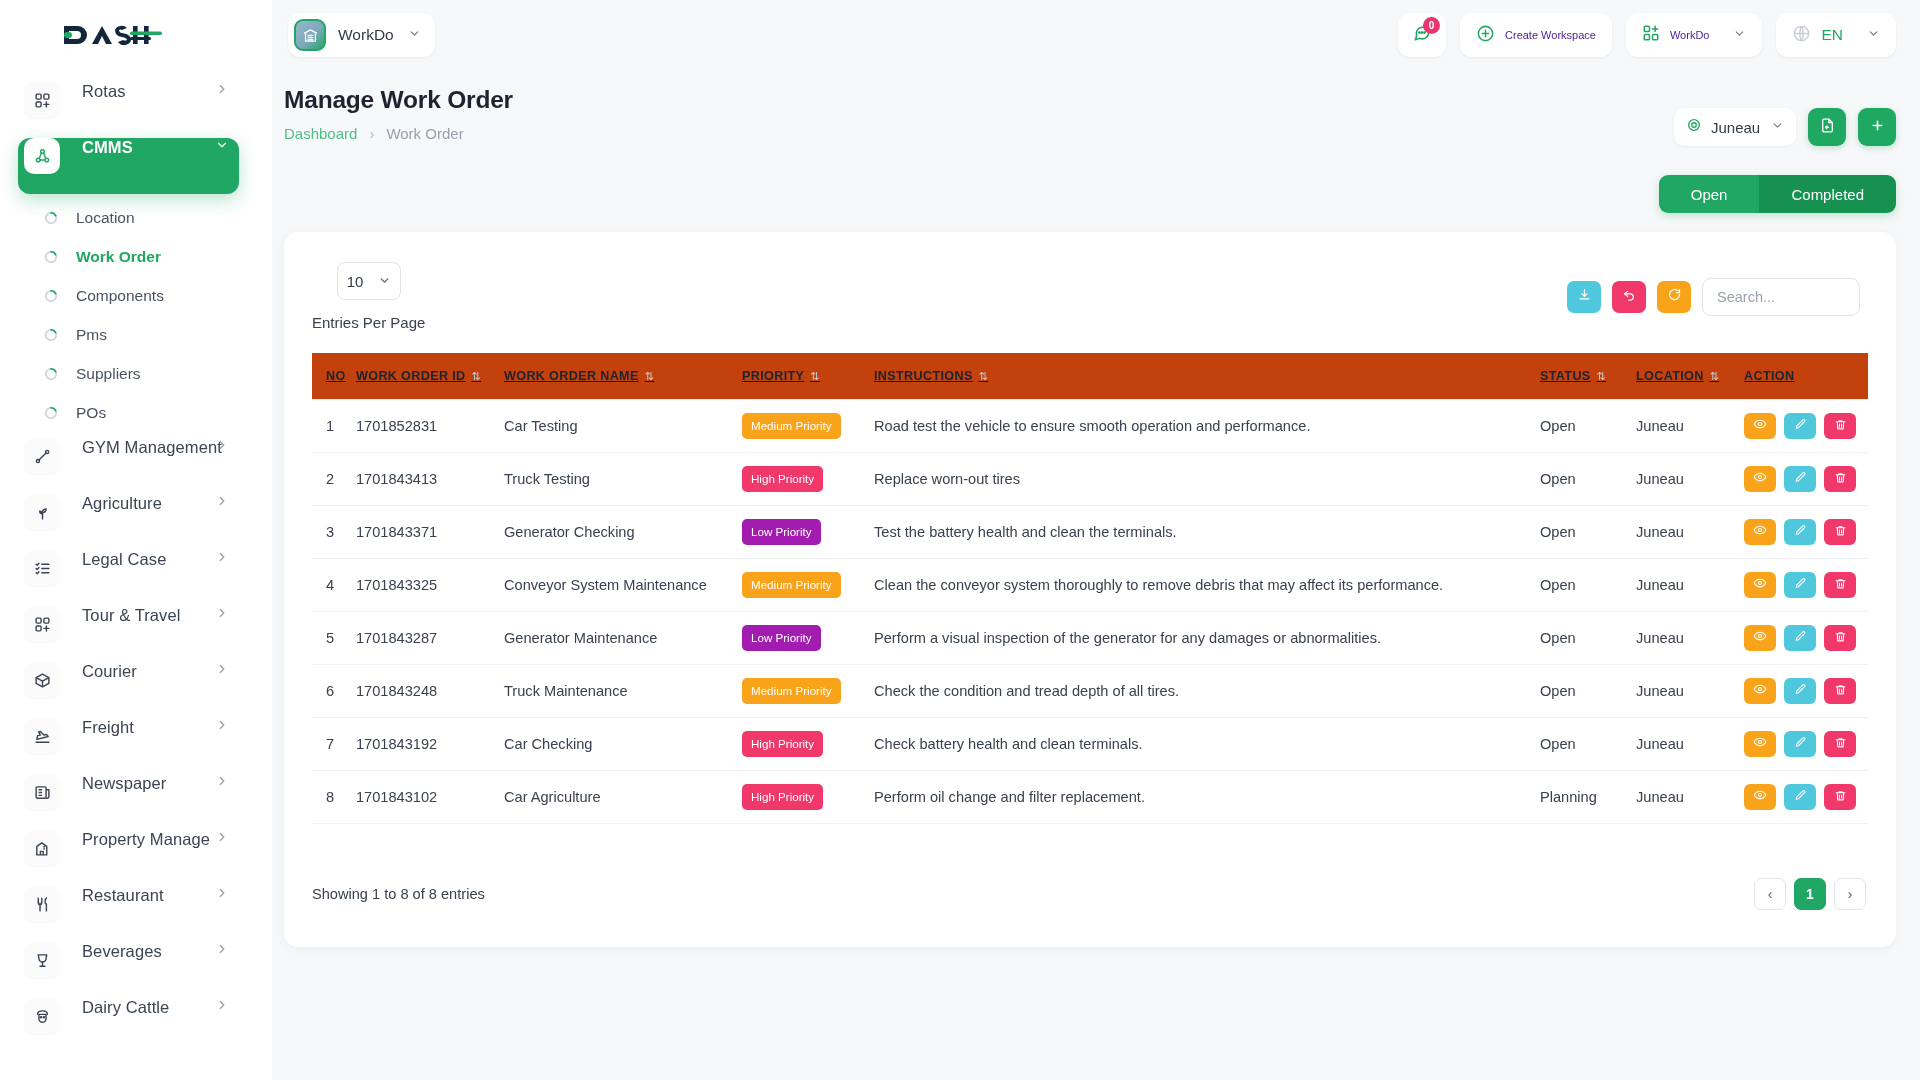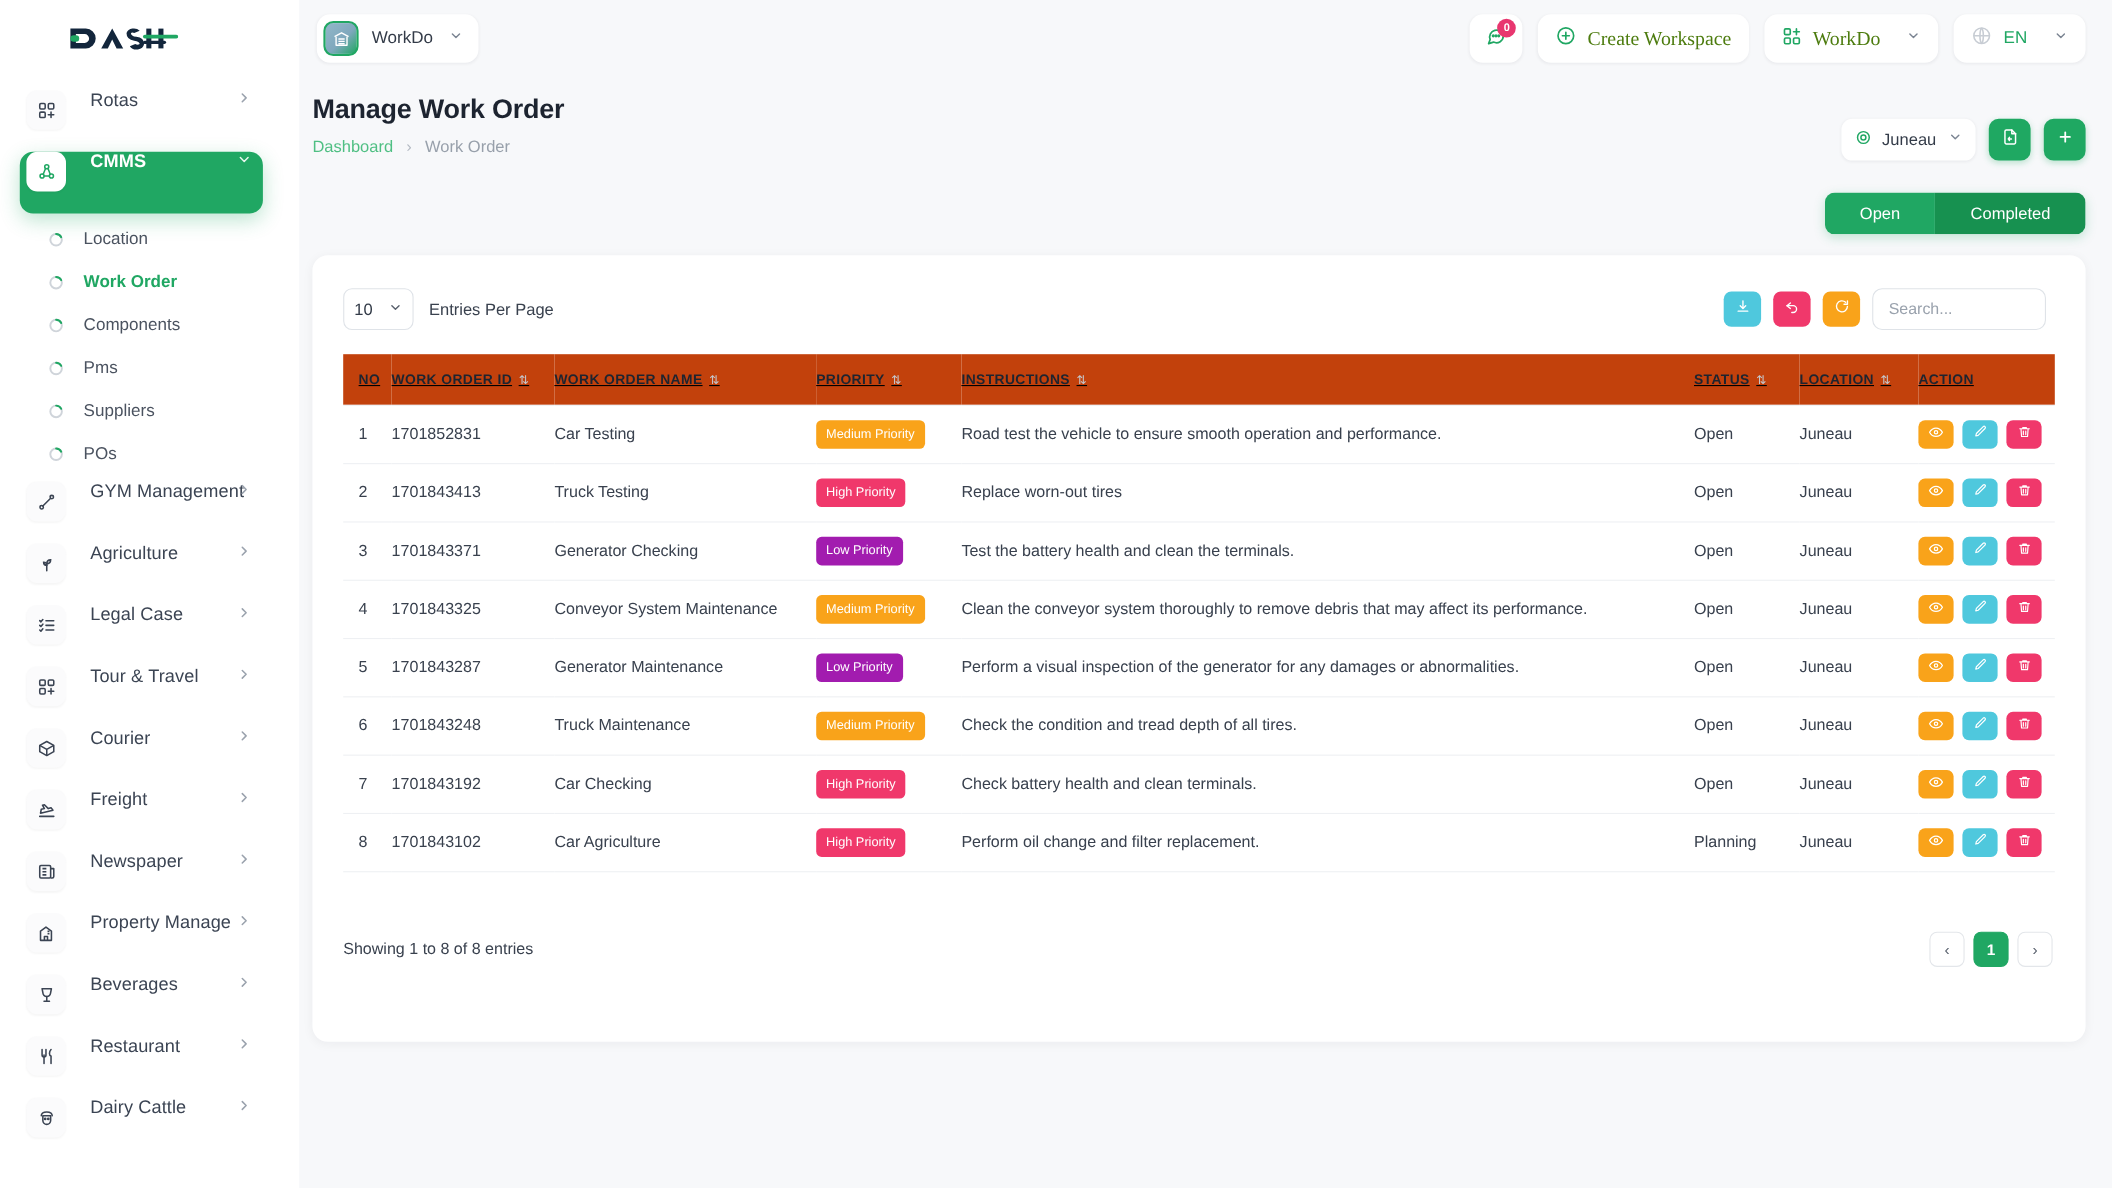--- a/index.html
+++ b/index.html
@@ -91,21 +91,21 @@
   .topbar-right {
     margin-left: auto; display: flex; align-items: center;
     gap: 14px; padding-right: 24px;
   }
   .tb-btn {
     height: 44px; background: #fff; border-radius: 12px;
     display: flex; align-items: center; padding: 0 16px;
     box-shadow: 0 1px 3px rgba(16,24,40,.06);
     cursor: pointer; gap: 10px;
   }
-  .tb-btn .txt { font-size: 18px; color: #4d7c0f; font-family: Liberation Serif, serif; }
+  .tb-btn .txt { font-size: 11px; color: #4c1d95; }
   .tb-icon-btn {
     width: 48px; height: 44px; background: #fff; border-radius: 12px;
     display: flex; align-items: center; justify-content: center;
     position: relative; box-shadow: 0 1px 3px rgba(16,24,40,.06);
     cursor: pointer;
   }
   .badge {
     position: absolute; top: 4px; right: 6px;
     min-width: 17px; height: 17px; border-radius: 9px;
     background: #e8366f; color: #fff; font-size: 10px;
@@ -160,21 +160,21 @@
   .card {
     position: absolute; left: 284px; top: 232px;
     width: 1612px; height: 715px;
     background: #fff; border-radius: 14px;
     box-shadow: 0 2px 10px rgba(16,24,40,.05);
   }
   .card-top {
     display: flex; align-items: center;
     padding: 30px 36px 0 28px;
   }
-  .epp { display: flex; align-items: center; gap: 14px; }
+  .epp { display: flex; align-items: center; gap: 14px; flex-direction: column; }
   .epp-select {
     width: 64px; height: 38px; border: 1px solid #dfe3e8; border-radius: 8px;
     display: flex; align-items: center; padding: 0 9px;
     font-size: 15px; color: #333b48; cursor: pointer; background: #fff;
     justify-content: space-between;
   }
   .epp-label { font-size: 15px; color: #39414e; }
   .card-top-right { margin-left: auto; display: flex; align-items: center; gap: 11px; }
   .act-sq {
     width: 34px; height: 32px; border-radius: 7px;
@@ -486,41 +486,41 @@
       <span class="chev">
         <svg width="14" height="14" viewBox="0 0 24 24" fill="none" stroke="currentColor" stroke-width="2.4" stroke-linecap="round" stroke-linejoin="round">
             <polyline points="9 18 15 12 9 6"></polyline>
           </svg>
       </span>
     </div>
 
     <div class="nav-item">
       <span class="ico-box">
         <svg width="17" height="17" viewBox="0 0 24 24" fill="none" stroke="#3b4453" stroke-width="2" stroke-linecap="round" stroke-linejoin="round">
-            <path d="M6 4h12l-1 5a5 5 0 0 1-10 0z"></path>
-            <path d="M12 14v6M8.5 20h7"></path>
-          </svg>
-      </span>
-      <span class="label">Beverages</span>
-      <span class="chev">
-        <svg width="14" height="14" viewBox="0 0 24 24" fill="none" stroke="currentColor" stroke-width="2.4" stroke-linecap="round" stroke-linejoin="round">
-            <polyline points="9 18 15 12 9 6"></polyline>
-          </svg>
-      </span>
-    </div>
-
-    <div class="nav-item">
-      <span class="ico-box">
-        <svg width="17" height="17" viewBox="0 0 24 24" fill="none" stroke="#3b4453" stroke-width="2" stroke-linecap="round" stroke-linejoin="round">
             <path d="M6 3v7a2.5 2.5 0 0 0 5 0V3"></path>
             <path d="M8.5 10v11"></path>
             <path d="M17.5 3c-1.5 1.5-2 3-2 5s.6 3 2 3.2V21"></path>
           </svg>
       </span>
       <span class="label">Restaurant</span>
+      <span class="chev">
+        <svg width="14" height="14" viewBox="0 0 24 24" fill="none" stroke="currentColor" stroke-width="2.4" stroke-linecap="round" stroke-linejoin="round">
+            <polyline points="9 18 15 12 9 6"></polyline>
+          </svg>
+      </span>
+    </div>
+
+    <div class="nav-item">
+      <span class="ico-box">
+        <svg width="17" height="17" viewBox="0 0 24 24" fill="none" stroke="#3b4453" stroke-width="2" stroke-linecap="round" stroke-linejoin="round">
+            <path d="M6 4h12l-1 5a5 5 0 0 1-10 0z"></path>
+            <path d="M12 14v6M8.5 20h7"></path>
+          </svg>
+      </span>
+      <span class="label">Beverages</span>
       <span class="chev">
         <svg width="14" height="14" viewBox="0 0 24 24" fill="none" stroke="currentColor" stroke-width="2.4" stroke-linecap="round" stroke-linejoin="round">
             <polyline points="9 18 15 12 9 6"></polyline>
           </svg>
       </span>
     </div>
 
     <div class="nav-item">
       <span class="ico-box">
         <svg width="17" height="17" viewBox="0 0 24 24" fill="none" stroke="#3b4453" stroke-width="2" stroke-linecap="round" stroke-linejoin="round">

